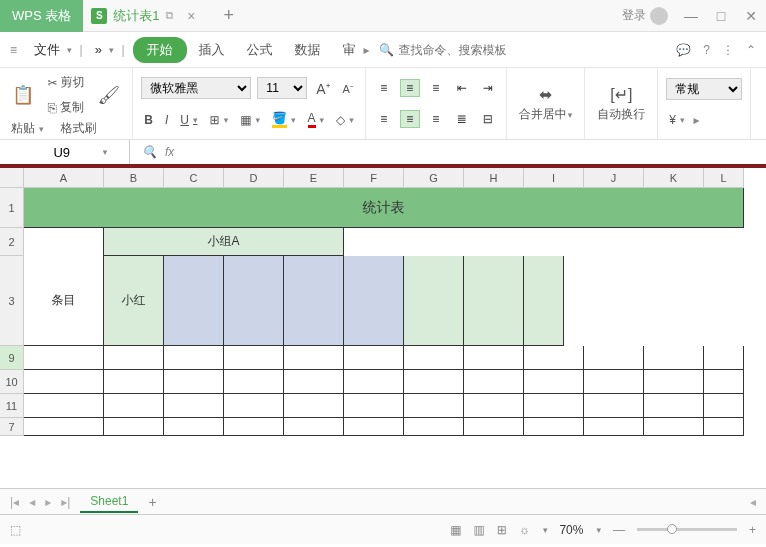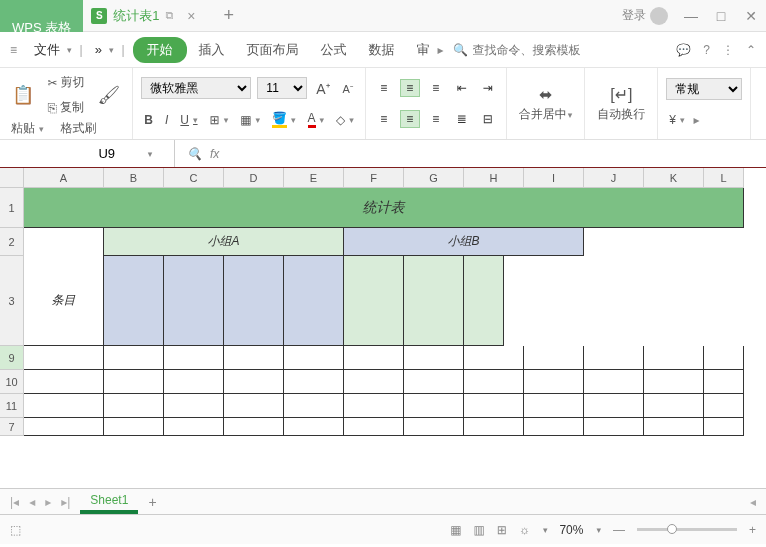--- a/index.html
+++ b/index.html
@@ -1,18 +1,18 @@
 <!DOCTYPE html>
 <html><head>
 <meta charset="utf-8">
 <style>
 * { box-sizing: border-box; margin: 0; padding: 0; font-family: "Microsoft YaHei", sans-serif; }
 body { background: #fff; width: 766px; height: 547px; overflow: hidden; font-size: 12px; color: #333; }
 .titlebar { height: 32px; background: #f8f8f8; display: flex; align-items: center; border-bottom: 1px solid #e0e0e0; }
-.app-title { background: #69bb7b; color: #fff; padding: 12px 12px; height: 32px; line-height: 32px; font-size: 13px; }
+.app-title { background: #69bb7b; color: #fff; padding: 0 12px; height: 32px; line-height: 32px; font-size: 13px; }
 .tab { display: flex; align-items: center; height: 32px; padding: 0 8px; gap: 6px; }
 .tab-icon { width: 16px; height: 16px; background: #4ba94f; border-radius: 2px; display: inline-flex; align-items: center; justify-content: center; color: #fff; font-size: 10px; font-weight: bold; }
 .tab-label { color: #4ba94f; font-size: 13px; }
 .tab-close { color: #999; font-size: 14px; cursor: pointer; margin-left: 8px; }
 .tab-add { color: #888; font-size: 18px; margin-left: 20px; cursor: pointer; }
 .spacer { flex: 1; }
 .login { color: #888; display: flex; align-items: center; gap: 4px; margin-right: 8px; }
 .avatar { width: 18px; height: 18px; border-radius: 50%; background: #ccc; }
 .winbtn { width: 30px; text-align: center; color: #888; font-size: 14px; cursor: pointer; }
 
@@ -31,39 +31,39 @@
 .rgroup { border-right: 1px solid #e8e8e8; padding: 4px 8px; display: flex; flex-direction: column; justify-content: space-around; }
 .rrow { display: flex; align-items: center; gap: 6px; }
 .rbtn { display: flex; align-items: center; gap: 3px; cursor: pointer; font-size: 12px; color: #555; padding: 2px 3px; }
 .rbtn-v { display: flex; flex-direction: column; align-items: center; gap: 2px; cursor: pointer; font-size: 12px; color: #555; padding: 2px 4px; }
 .ricon { display: inline-flex; align-items: center; justify-content: center; }
 .dd { font-size: 9px; color: #888; margin-left: 1px; }
 select.font { border: 1px solid #ccc; height: 22px; font-size: 12px; padding: 0 4px; }
 .align-btn { width: 20px; height: 18px; display: inline-flex; align-items: center; justify-content: center; cursor: pointer; }
 .align-btn.active { background: #d5ecd5; border: 1px solid #9dd09d; }
 
-.formula-bar { height: 28px; display: flex; align-items: center; border-bottom: 1px solid #7f1d1d; background: #fff; padding-left: 45px; }
+.formula-bar { height: 28px; display: flex; align-items: center; border-bottom: 4px solid #7f1d1d; background: #fff; }
 .cellref { width: 130px; border-right: 1px solid #ccc; height: 100%; display: flex; align-items: center; justify-content: center; font-size: 13px; }
 .cellref input { border: none; outline: none; width: 80px; text-align: center; font-size: 13px; }
 .fx-area { display: flex; align-items: center; gap: 8px; padding: 0 12px; flex: 1; }
 .fx-icon { color: #888; cursor: pointer; font-style: italic; }
 
 .sheet-area { position: relative; height: 320px; overflow: hidden; background: #fff; }
 .corner { position: absolute; top: 0; left: 0; width: 24px; height: 20px; background: #f0f0f0; border-right: 1px solid #ccc; border-bottom: 1px solid #ccc; }
 .colheads { position: absolute; top: 0; left: 24px; height: 20px; display: flex; }
 .colhead { background: #f0f0f0; border-right: 1px solid #ccc; border-bottom: 1px solid #ccc; text-align: center; line-height: 20px; font-size: 11px; color: #555; }
 .rowheads { position: absolute; top: 20px; left: 0; width: 24px; }
 .rowhead { background: #f0f0f0; border-right: 1px solid #ccc; border-bottom: 1px solid #ccc; text-align: center; font-size: 11px; color: #555; display: flex; align-items: center; justify-content: center; }
 .rowhead.active { background: #d5ecd5; }
-.cells { position: absolute; top: 20px; left: 24px; font-style: italic; }
+.cells { position: absolute; top: 20px; left: 24px; }
 .crow { display: flex; }
 .cell { border-right: 1px solid #333; border-bottom: 1px solid #333; display: flex; align-items: center; justify-content: center; font-size: 12px; }
 
 .sheettabs { height: 26px; border-top: 1px solid #ccc; display: flex; align-items: center; padding: 0 10px; gap: 10px; background: #fafafa; }
-.stab { color: #4ba94f; padding: 3px 10px; border-bottom: 4px solid #15803d; font-size: 12px; cursor: pointer; }
+.stab { color: #4ba94f; padding: 3px 10px; border-bottom: 2px solid #15803d; font-size: 12px; cursor: pointer; }
 .stab-nav { color: #aaa; cursor: pointer; }
 .stab-add { color: #888; cursor: pointer; font-size: 14px; }
 
 .statusbar { height: 30px; border-top: 1px solid #ccc; display: flex; align-items: center; padding: 0 10px; gap: 12px; background: #fafafa; }
 .sbicon { color: #888; cursor: pointer; }
 .zoom-slider { width: 100px; height: 3px; background: #ccc; position: relative; }
 .zoom-thumb { width: 10px; height: 10px; background: #fff; border: 1px solid #999; border-radius: 50%; position: absolute; top: -4px; left: 30px; }
 </style>
 </head>
 <body>
@@ -90,21 +90,20 @@
 <div class="menubar">
   <span class="menu-icon">≡</span>
   <span class="menu-file">文件</span>
   <span class="dd">▾</span>
   <span class="menu-sep">|</span>
   <span class="menu-file">»</span>
   <span class="dd">▾</span>
   <span class="menu-sep">|</span>
   <span class="menu-item active">开始</span>
   <span class="menu-item">插入</span>
-  <span class="menu-item">页面布局</span>
   <span class="menu-item">公式</span>
   <span class="menu-item">数据</span>
   <span class="menu-item">审</span>
   <span class="menu-arrow">▸</span>
   <div class="search">
     <span>🔍</span>
     <input placeholder="查找命令、搜索模板" style="">
   </div>
   <div class="spacer"></div>
   <div class="menu-right">
@@ -243,24 +242,24 @@
       <div class="rowhead" style="height: 24px;">11</div>
       <div class="rowhead" style="height: 18px;">7</div>
     </div>
   <div class="cells" id="cells">
       <div class="crow" style="height: 40px;">
         <div class="cell" style="width: 720px; height: 100%; background: rgb(124, 192, 132); color: rgb(51, 51, 51); font-size: 14px;">统计表</div>
       </div>
       <div class="crow" style="height: 28px;">
         <div class="cell" style="width: 80px; height: 100%; background: rgb(255, 255, 255); border-bottom: none;"></div>
         <div class="cell" style="width: 240px; height: 100%; background: rgb(217, 236, 217);">小组A</div>
-        <div class="cell" style="width: 240px; height: 100%; background: rgb(204, 213, 232);">小组B</div>
       </div>
       <div class="crow" style="height: 90px;">
         <div class="cell" style="width: 80px; height: 100%; background: rgb(255, 255, 255);">条目</div>
+        <div class="cell" style="width: 60px; height: 100%; background: rgb(217, 236, 217);">小红</div>
         <div class="cell" style="width: 60px; height: 100%; background: rgb(204, 213, 232);"></div>
         <div class="cell" style="width: 60px; height: 100%; background: rgb(204, 213, 232);"></div>
         <div class="cell" style="width: 60px; height: 100%; background: rgb(204, 213, 232);"></div>
         <div class="cell" style="width: 60px; height: 100%; background: rgb(204, 213, 232);"></div>
         <div class="cell" style="width: 60px; height: 100%; background: rgb(217, 236, 217);"></div>
         <div class="cell" style="width: 60px; height: 100%; background: rgb(217, 236, 217);"></div>
         <div class="cell" style="width: 40px; height: 100%; background: rgb(217, 236, 217);"></div>
       </div>
       <div class="crow" style="height: 24px;">
         <div class="cell" style="width: 80px; height: 100%; background: rgb(255, 255, 255);"></div>

